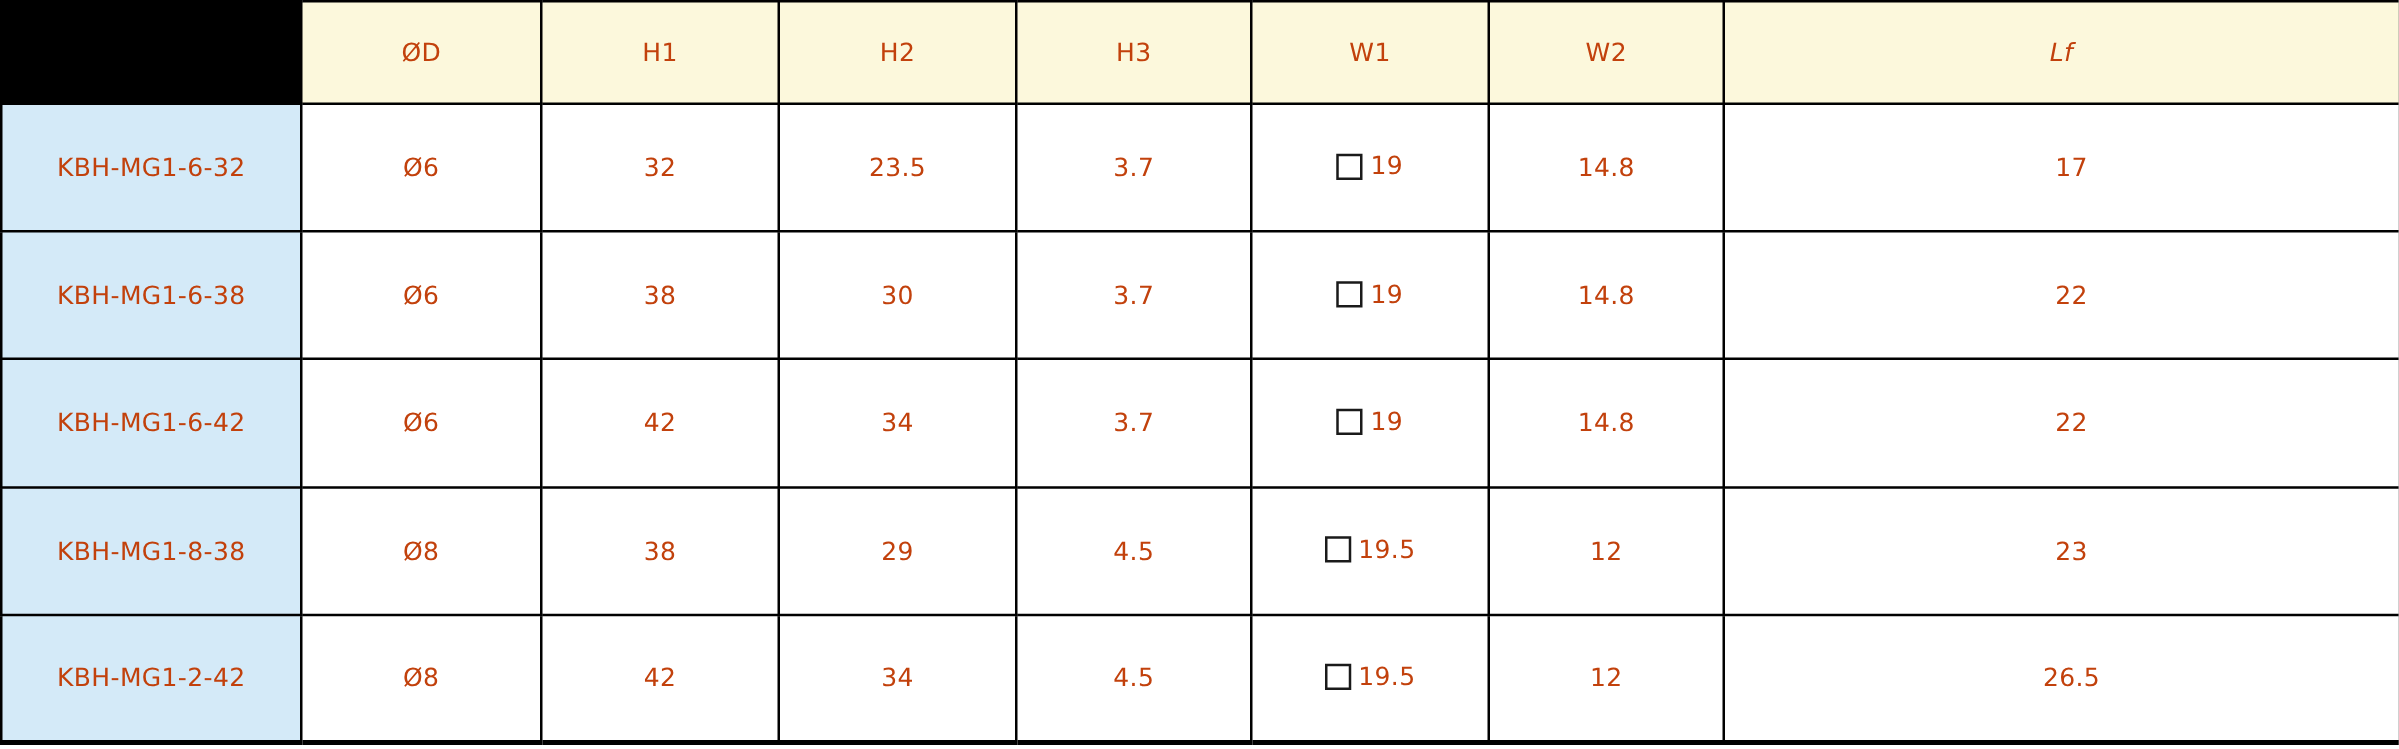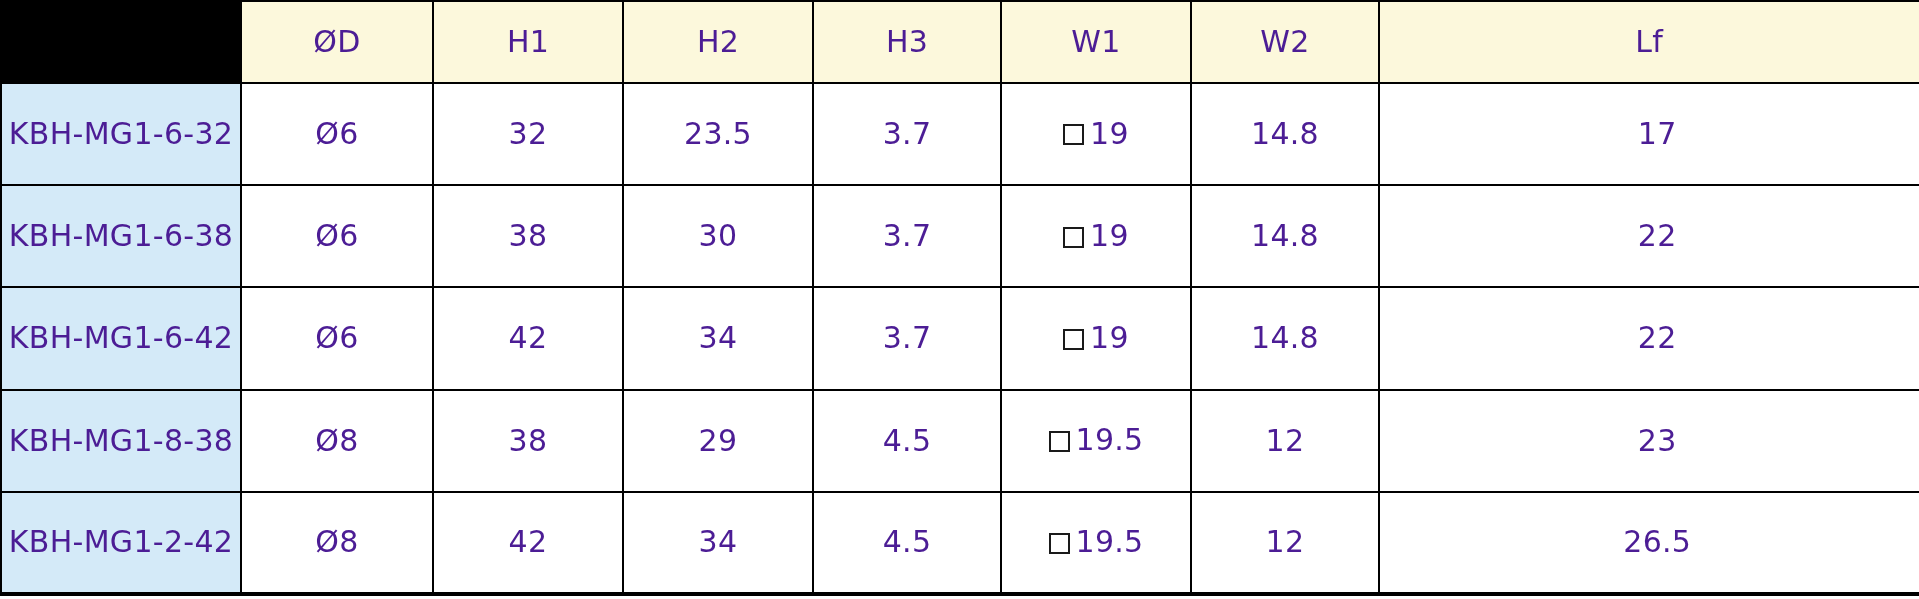--- a/index.html
+++ b/index.html
@@ -37,42 +37,42 @@
   table.spec-table col.c-w1    { width: 190px; }
   table.spec-table col.c-w2    { width: 188px; }
   table.spec-table col.c-lf    { width: 541px; }
 
   table.spec-table th,
   table.spec-table td {
     border: 2px solid #000000;
     text-align: center;
     vertical-align: middle;
     font-weight: normal;
-    font-size: 30px;
-    color: #4c1d95;
+    font-size: 20px;
+    color: #c2410c;
     padding: 0;
     line-height: 1.2;
     letter-spacing: 0.3px;
   }
 
   
   thead tr.header-row { height: 82px; }
 
   th.corner-cell {
     background: #000000;
     border-top: 3px solid #000000;
     border-left: 3px solid #000000;
     border-bottom: 3px solid #000000;
   }
 
   th.head-cell {
     background: #fcf8dc;
     border-top: 3px solid #000000;
   }
-  th.head-cell.last-col { border-right: 3px solid #000000; }
+  th.head-cell.last-col { border-right: 3px solid #000000; font-style: italic; }
 
   
   tbody tr.data-row { height: 66.8px; }
 
   td.model-cell {
     background: #d4eaf8;
     border-left: 3px solid #000000;
     margin-left: 42px;
   }
   td.value-cell {

